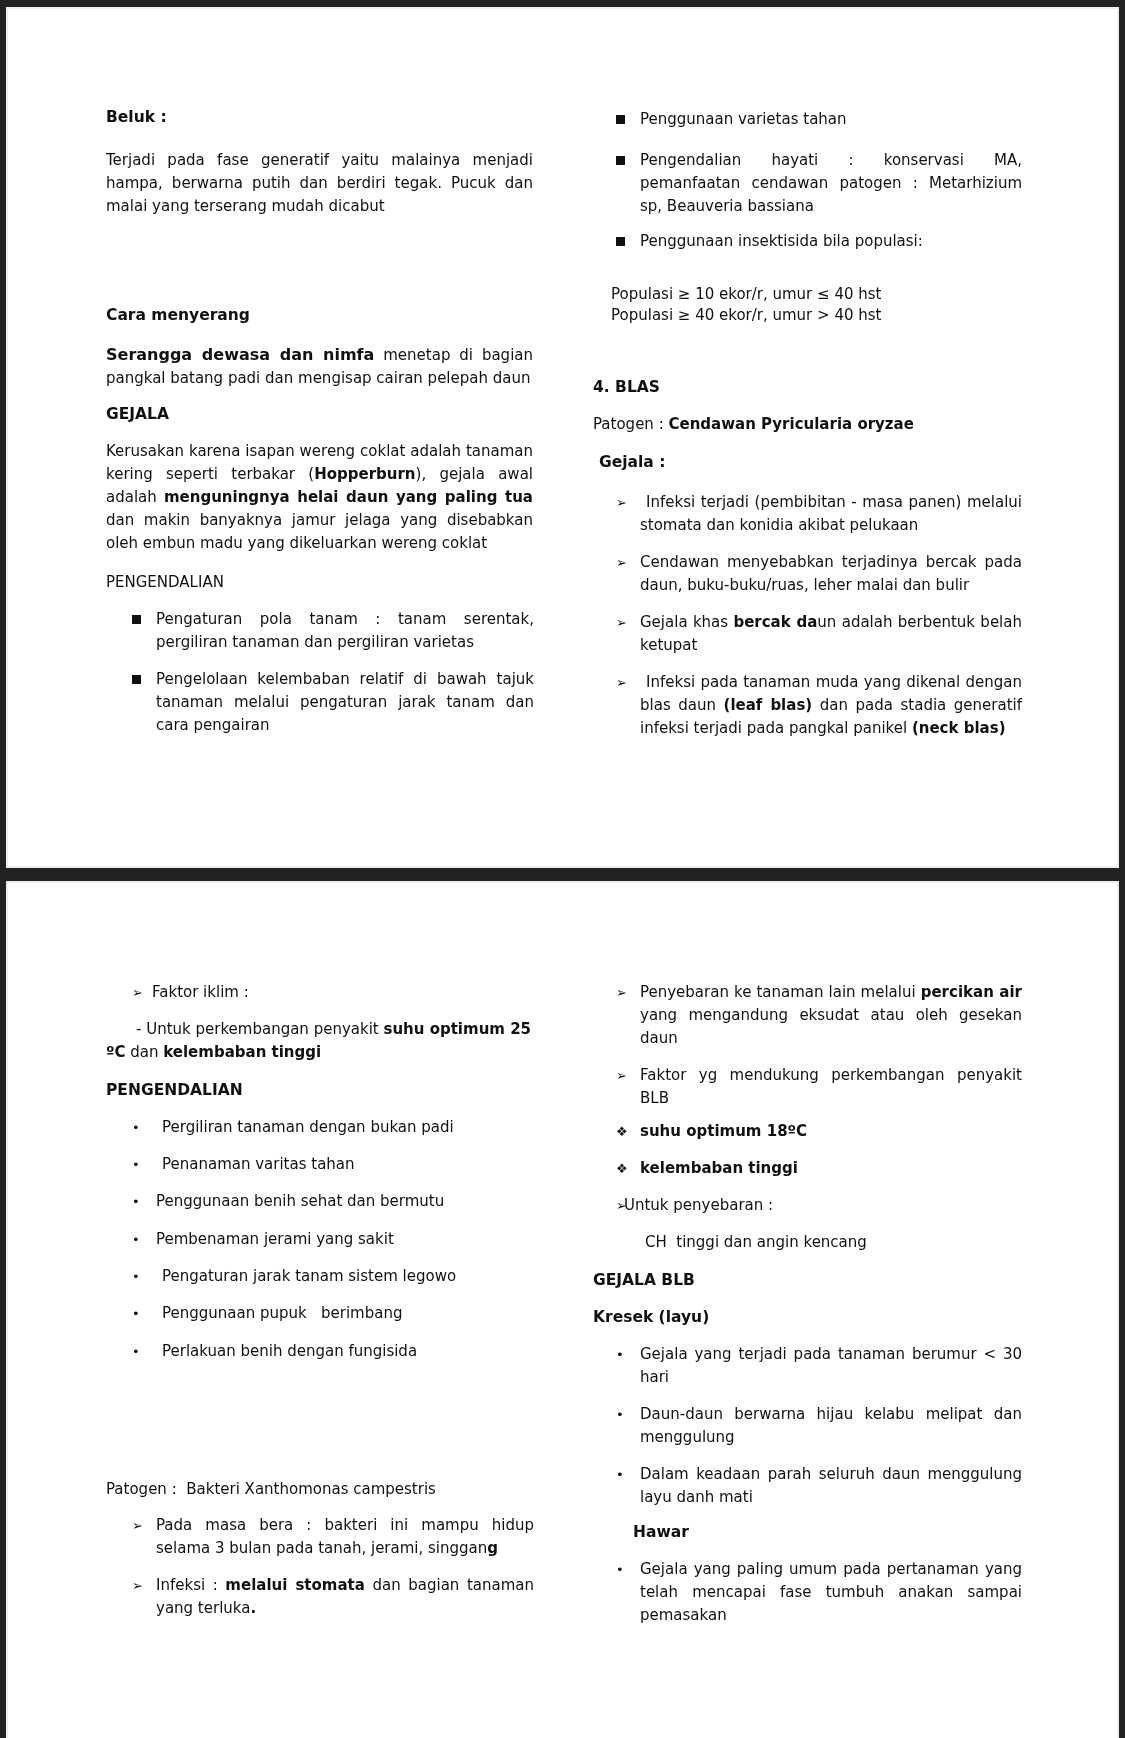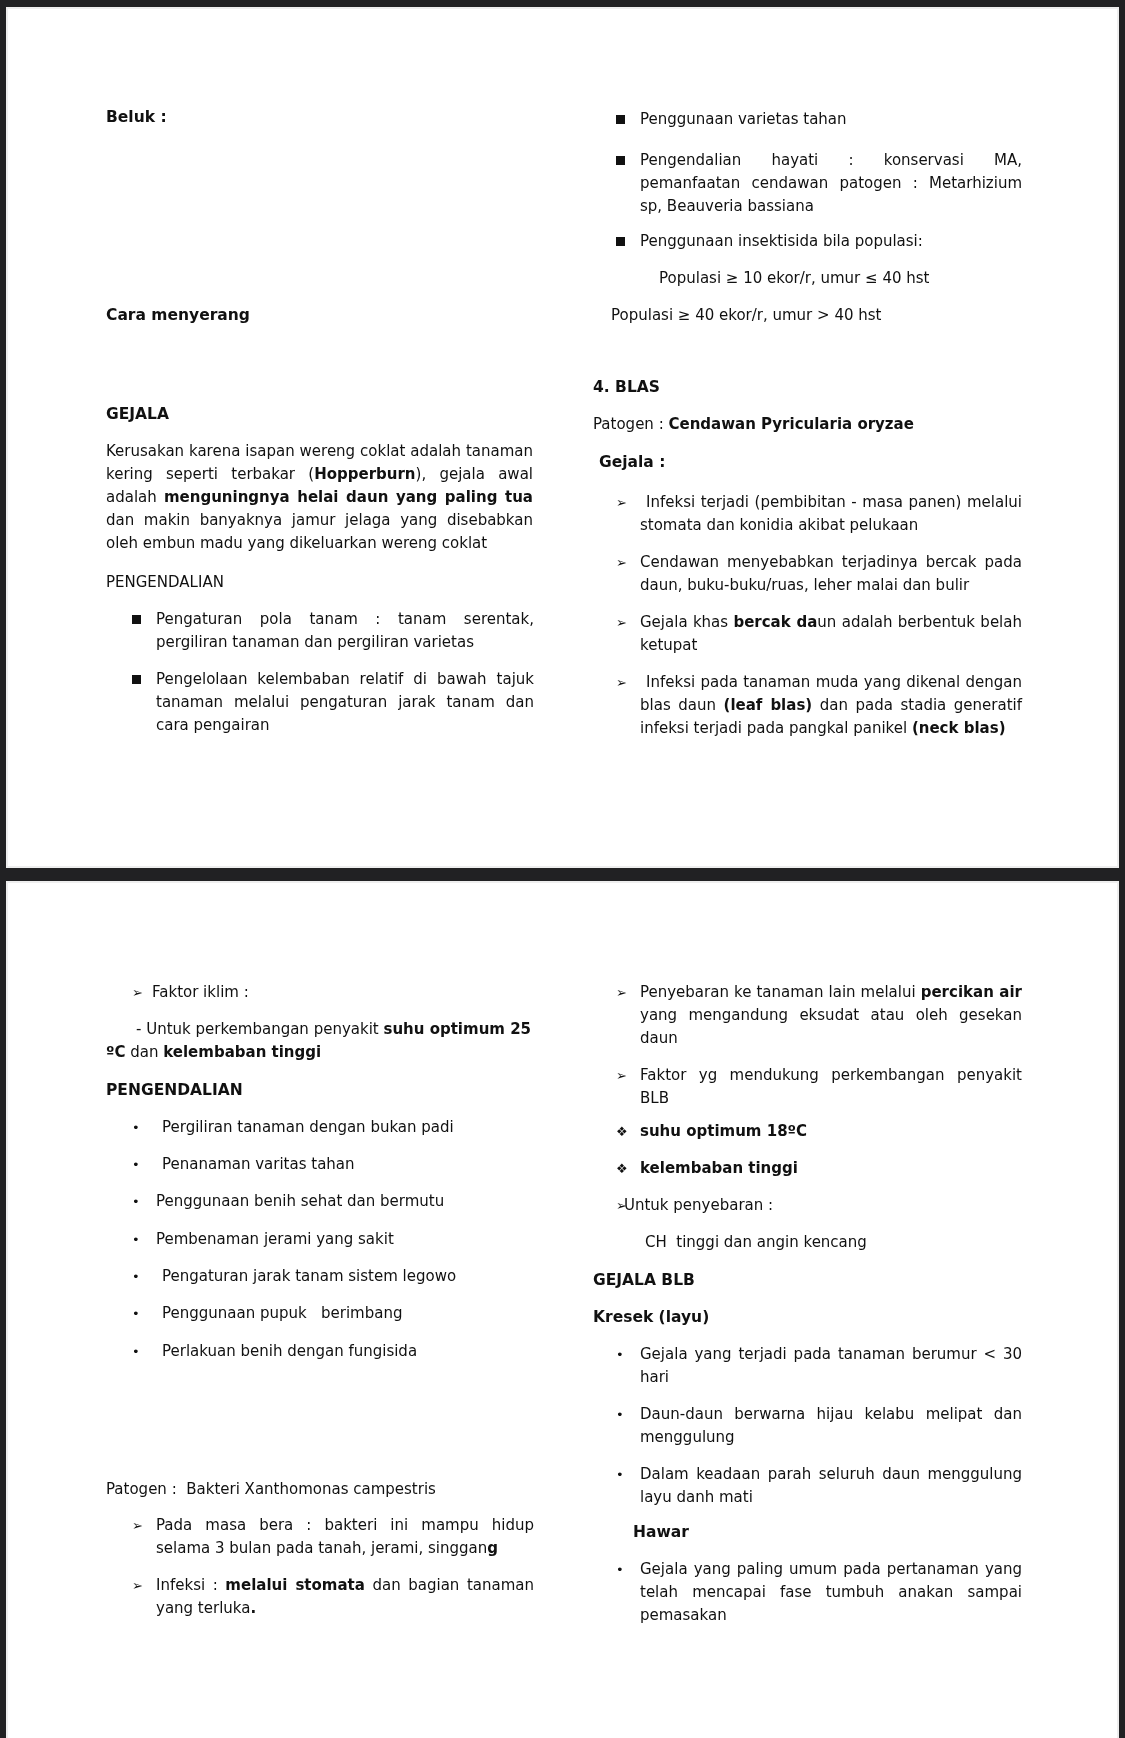--- a/index.html
+++ b/index.html
@@ -22,22 +22,24 @@
   .mk { position: absolute; left: 0; top: 0; font-size: 13px; }
   .sq { display:inline-block; width:9px; height:9px; background:#111; position:absolute; left:0; top:7px; }
   .tx { position: absolute; text-align: justify; text-align-last: left; }
 </style>
 </head>
 <body>
 
 <div class="page" id="page1">
 
   <div class="blk h" style="left:100px; top:99px;">Beluk :</div>
+  <div class="blk j" style="left:100px; top:142px; width:427px;">Terjadi pada fase generatif yaitu malainya menjadi hampa, berwarna putih dan berdiri tegak. Pucuk dan malai yang terserang mudah dicabut</div>
 
   <div class="blk h" style="left:100px; top:297px;">Cara menyerang</div>
+  <div class="blk j" style="left:100px; top:336px; width:427px;"><b style="font-size:16px">Serangga dewasa dan nimfa</b><span> menetap di bagian pangkal batang padi dan mengisap cairan pelepah daun</span></div>
 
   <div class="blk h" style="left:100px; top:396px;">GEJALA</div>
   <div class="blk j" style="left:100px; top:433px; width:427px;"><span>Kerusakan karena isapan wereng coklat adalah tanaman kering seperti terbakar (</span><b>Hopperburn</b><span>), gejala awal adalah </span><b>menguningnya helai daun yang paling tua</b><span> dan makin banyaknya jamur jelaga yang disebabkan oleh embun madu yang dikeluarkan wereng coklat</span></div>
 
   <div class="blk" style="left:100px; top:564px;">PENGENDALIAN</div>
 
   <div class="bul" style="left:126px; top:601px; width:402px;">
     <span class="sq"></span>
     <div class="tx" style="left:24px; width:378px;">Pengaturan pola tanam : tanam serentak, pergiliran tanaman dan pergiliran varietas</div>
   </div>
@@ -51,21 +53,21 @@
     <div class="tx" style="left:24px; width:382px;">Penggunaan varietas tahan</div>
   </div>
   <div class="bul" style="left:610px; top:142px; width:406px;">
     <span class="sq"></span>
     <div class="tx" style="left:24px; width:382px;">Pengendalian hayati : konservasi MA, pemanfaatan cendawan patogen : Metarhizium sp, Beauveria bassiana</div>
   </div>
   <div class="bul" style="left:610px; top:223px; width:406px;">
     <span class="sq"></span>
     <div class="tx" style="left:24px; width:382px;">Penggunaan insektisida bila populasi:</div>
   </div>
-  <div class="blk" style="left:605px; top:260px;margin-left:48px;">Populasi ≥ 10 ekor/r, umur ≤ 40 hst</div>
+  <div class="blk" style="left:605px; top:276px;">Populasi ≥ 10 ekor/r, umur ≤ 40 hst</div>
   <div class="blk" style="left:605px; top:297px;">Populasi ≥ 40 ekor/r, umur &gt; 40 hst</div>
 
   <div class="blk h" style="left:587px; top:369px;">4. BLAS</div>
   <div class="blk" style="left:587px; top:406px;"><span>Patogen : </span><b>Cendawan Pyricularia oryzae</b></div>
   <div class="blk h" style="left:593px; top:444px;">Gejala :</div>
 
   <div class="bul" style="left:610px; top:484px; width:406px;">
     <span class="mk">➢</span>
     <div class="tx" style="left:24px; width:382px; text-indent:6px;">Infeksi terjadi (pembibitan - masa panen) melalui stomata dan konidia akibat pelukaan</div>
   </div>

